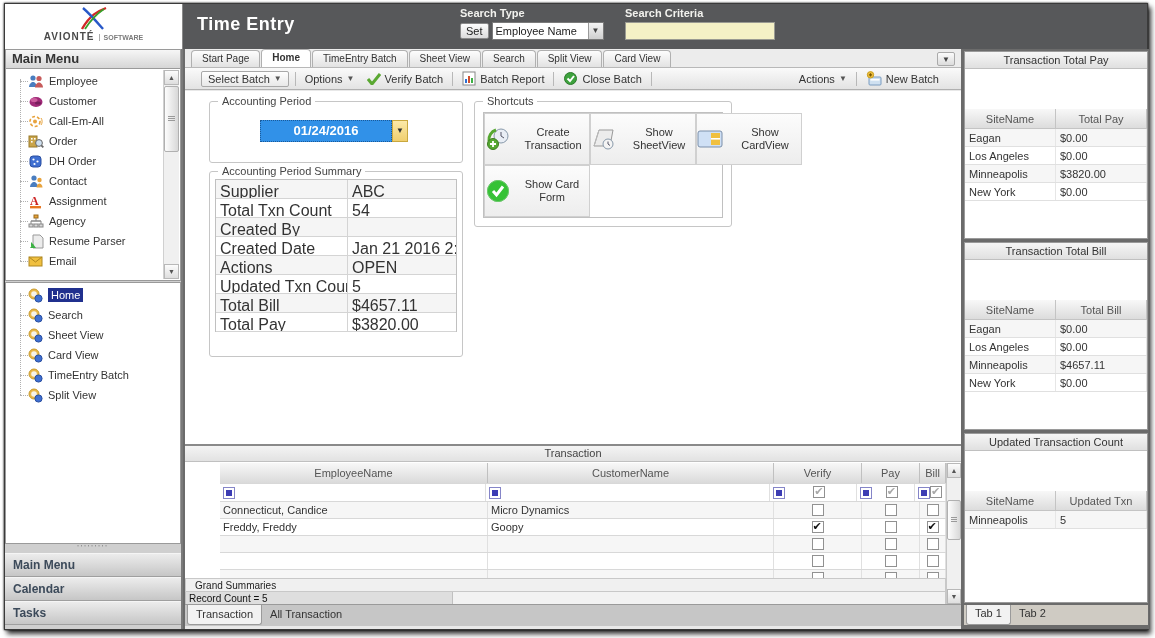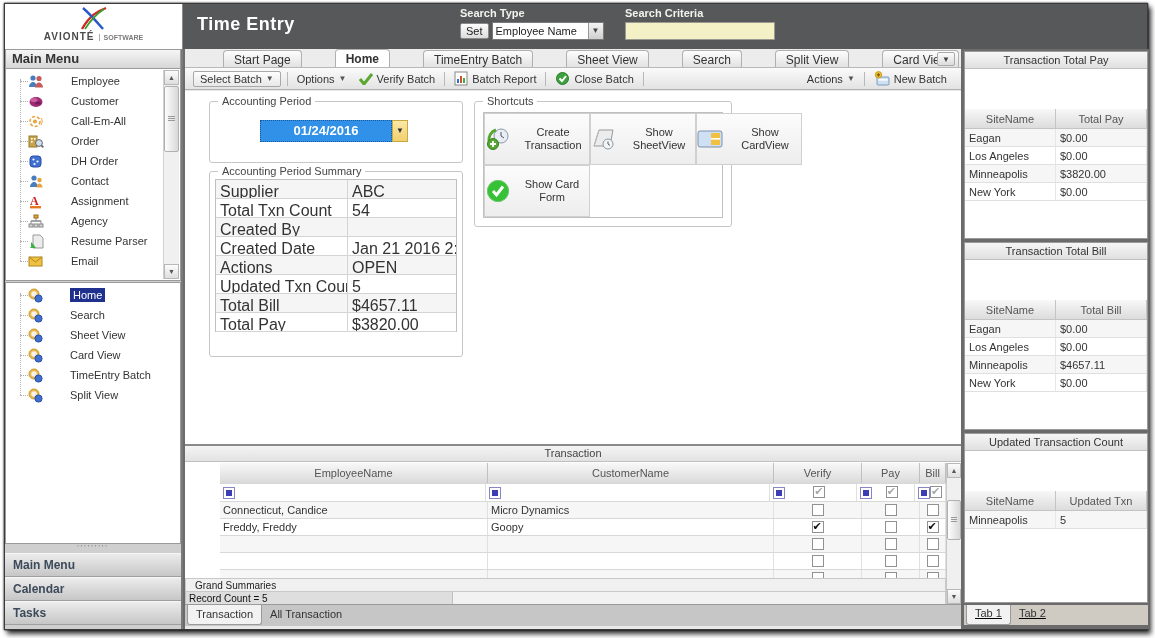--- a/index.html
+++ b/index.html
@@ -26,42 +26,42 @@
 
   
   .sidebar { position:absolute; left:0; top:45px; width:178px; bottom:0; background:#cfcfcf; border-right:2px solid #7a7a7a; }
   .side-header { height:20px; background:linear-gradient(#f6f6f6,#d6d6d6); border:1px solid #9a9a9a; font-size:13px; font-weight:bold; color:#333; padding:1px 6px; }
   .tree-panel { background:#fff; border:1px solid #9a9a9a; border-top:none; position:relative; overflow:hidden; }
   .tree1 { height:212px; }
   .tree2 { height:262px; border-top:1px solid #9a9a9a; margin-top:1px; }
   .tree-inner { position:absolute; left:0; top:2px; right:17px; }
   .tree2 .tree-inner { right:0; }
   .tree-inner::before { content:""; position:absolute; left:14px; top:8px; bottom:10px; border-left:1px dotted #b0b0b0; }
-  .tree-item { display:flex; align-items:center; height:20px; padding-left:22px; font-size:11px; color:#333; position:relative; cursor:default;gap:22px; }
+  .tree-item { display:flex; align-items:center; height:20px; padding-left:22px; font-size:11px; color:#333; position:relative; cursor:default; }
   .tree-item::before { content:""; position:absolute; left:14px; width:8px; border-top:1px dotted #b0b0b0; }
   .tree-item svg { margin-right:5px; flex:0 0 auto; }
   .tree-item .lbl { white-space:nowrap; }
   .tree-item .lbl.sel { background:#20308e; color:#fff; padding:1px 3px; }
   .vscroll { position:absolute; right:1px; top:1px; bottom:1px; width:16px; background:#f0f0f0; border-left:1px solid #d0d0d0; font-size:7px; color:#555; }
   .vs-btn { height:15px; background:linear-gradient(#fcfcfc,#dedede); border:1px solid #b8b8b8; text-align:center; line-height:14px; }
   .vs-btn.down { position:absolute; bottom:0; left:0; right:0; }
   .vs-thumb { height:66px; margin-top:1px; background:linear-gradient(90deg,#fdfdfd,#d8d8d8); border:1px solid #b0b0b0; border-radius:2px; position:relative; }
   .vs-thumb::after { content:""; position:absolute; left:3px; right:3px; top:50%; height:5px; margin-top:-3px;
         background:repeating-linear-gradient(#9a9a9a 0 1px, transparent 1px 2px); }
   .splitter { height:9px; text-align:center; font-size:8px; letter-spacing:2px; color:#777; line-height:7px; background:#cfcfcf; }
   .stack-bar { height:24px; background:linear-gradient(#ececec,#c6c6c6); border-top:1px solid #f5f5f5; border-bottom:1px solid #9f9f9f; font-size:12px; font-weight:bold; color:#3c4a5a; padding:4px 8px; cursor:default; }
 
   
   .main { position:absolute; left:180px; top:45px; width:776px; bottom:0; background:#e8e8e8; }
   .tabstrip { height:19px; background:#ececec; border-bottom:1px solid #b8b8b8; display:flex; align-items:flex-end; padding-left:6px; position:relative; }
-  .tab { font-size:12px; color:#333; padding:2px 10px 2px; margin-right:1px; background:linear-gradient(#fdfdfd,#e2e2e2);
-         border:1px solid #b0b0b0; border-bottom:none; border-radius:4px 4px 0 0; height:17px; cursor:default;margin-left:32px; }
+  .tab { font-size:10px; color:#333; padding:2px 10px 2px; margin-right:1px; background:linear-gradient(#fdfdfd,#e2e2e2);
+         border:1px solid #b0b0b0; border-bottom:none; border-radius:4px 4px 0 0; height:17px; cursor:default; }
   .tab.active { background:#fff; font-weight:bold; height:18px; }
   .tab-dd { position:absolute; right:6px; top:3px; width:18px; height:14px; background:linear-gradient(#fbfbfb,#dcdcdc); border:1px solid #aaa; border-radius:2px; font-size:8px; color:#444; text-align:center; line-height:13px; }
-  .toolbar { height:22px; background:linear-gradient(#fafafa,#e3e3e3); border-bottom:1px solid #b0b0b0; display:flex; align-items:center; font-size:11px; color:#333; padding:0 8px; }
+  .toolbar { height:22px; background:linear-gradient(#fafafa,#e3e3e3); border-bottom:1px solid #b0b0b0; display:flex; align-items:center; font-size:11px; color:#333; padding:0 16px; }
   .tb-item { display:flex; align-items:center; padding:1px 6px; cursor:default; }
   .tb-item svg { margin-right:4px; }
   .tb-caret { font-size:8px; color:#555; margin-left:4px; }
   .tb-sep { width:1px; height:14px; background:#b8b8b8; margin:0 3px; }
   .tb-btnbox { border:1px solid #a8a8a8; border-radius:2px; background:linear-gradient(#fefefe,#e8e8e8); margin-right:3px; }
   .tb-right { margin-left:auto; display:flex; align-items:center; }
 
   .content { position:absolute; left:0; top:42px; right:0; height:353px; background:#fff; }
   .groupbox { position:absolute; border:1px solid #c6c6c6; border-radius:3px; }
   .groupbox .glabel { position:absolute; top:-7px; left:8px; background:#fff; padding:0 4px; font-size:11px; color:#444; }
@@ -113,21 +113,21 @@
   
   .rightpanel { position:absolute; left:958px; top:45px; width:186px; bottom:0; background:#6b6b6b; }
   .rp-section { position:absolute; left:1px; right:1px; background:#fff; border:1px solid #9a9a9a; }
   .rp1 { top:2px; height:188px; } .rp2 { top:193px; height:188px; } .rp3 { top:384px; height:170px; }
   .rp-title { height:17px; background:linear-gradient(#f6f6f6,#e0e0e0); border-bottom:1px solid #c0c0c0; text-align:center; font-size:11px; color:#333; line-height:16px; }
   .rp-head { display:flex; height:20px; background:linear-gradient(#f8f8f8,#dcdcdc); border-bottom:1px solid #c4c4c4; font-size:11px; color:#555;margin-top:40px; }
   .rp-head div { width:50%; text-align:center; padding-top:4px; border-right:1px solid #c4c4c4; }
   .rp-row { display:flex; height:18px; font-size:11px; color:#333; border-bottom:1px solid #e0e0e0; }
   .rp-row:nth-child(odd) { background:#f6f6f6; }
   .rp-row div { width:50%; padding:3px 4px; border-right:1px solid #e6e6e6; overflow:hidden; white-space:nowrap; }
-  .rp-tabs { position:absolute; left:1px; right:1px; top:556px; height:20px; background:#cfcbc3; display:flex; padding:0 2px;text-decoration:underline; }
+  .rp-tabs { position:absolute; left:1px; right:1px; top:556px; height:20px; background:#cfcbc3; display:flex; padding:0 2px; }
   .rtab { font-size:11px; color:#333; padding:2px 8px; cursor:default; }
   .rtab.active { background:#f2f2f2; border:1px solid #9a9a9a; border-top:none; border-radius:0 0 3px 3px; }
 </style>
 </head>
 <body>
 
 <div class="window">
 
   <div class="topbar">
     <div class="logo-area">

